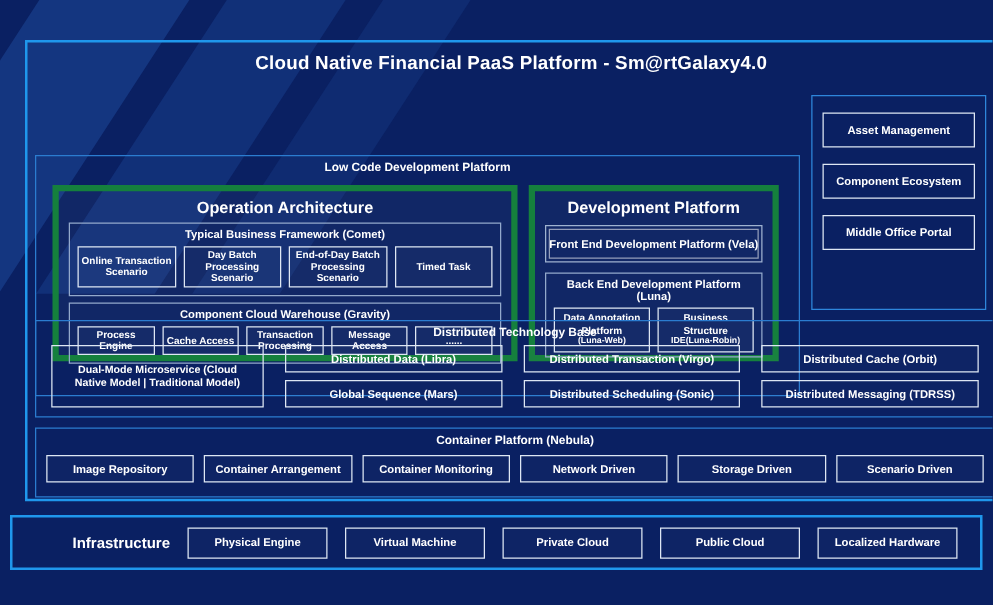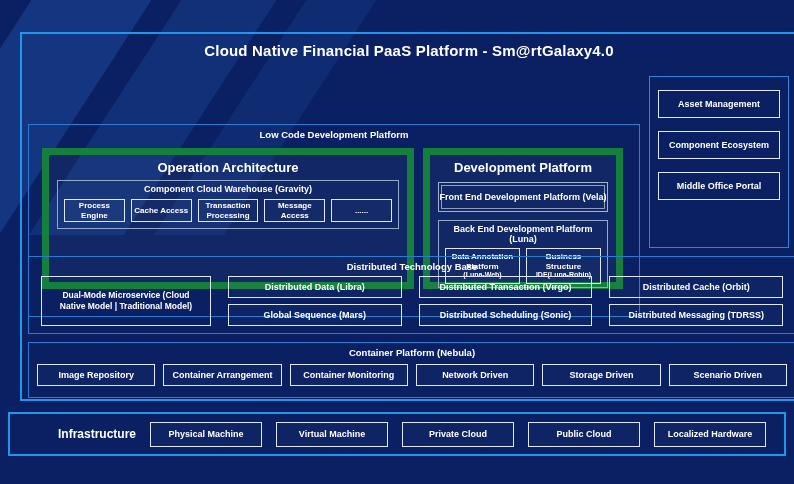--- a/index.html
+++ b/index.html
@@ -39,21 +39,21 @@
   }
 
   .lowcode   { left:6px;   top:42px;  width:612px; height:193px;margin-top:48px; }
   .midoffice { left:627px; top:42px;  width:140px; height:172px; border-color:#2E86DC; }
   .distrib   { left:6px;   top:222px; width:768px; height:78px; }
   .containerp{ left:6px;   top:308px; width:768px; height:56px; }
 
   
   .panel {
     position:absolute;
-    border:7px solid #15803d;
+    border:5px solid #15803d;
     background:rgba(255,255,255,0.03);
   }
   .panel-title { text-align:center; font-weight:bold; font-size:13px; padding-top:5px; }
   .op-arch { left:13px; top:23px; width:372px; height:141px; }
   .dev-plat{ left:394px; top:23px; width:200px; height:141px; }
 
   
   .group {
     border:1px solid #93A9CC;
     margin:5px 8px 0 8px;
@@ -135,20 +135,29 @@
 
 <div class="abs main-frame">
   <div class="abs page-title">Cloud Native Financial PaaS Platform - Sm@rtGalaxy4.0</div>
 
   <div class="abs section lowcode">
     <div class="section-title">Low Code Development Platform</div>
 
     <div class="panel op-arch">
       <div class="panel-title">Operation Architecture</div>
 
+      <div class="group">
+        <div class="group-title">Typical Business Framework (Comet)</div>
+        <div class="row">
+          <div class="leaf">Online Transaction Scenario</div>
+          <div class="leaf">Day Batch Processing Scenario</div>
+          <div class="leaf">End-of-Day Batch Processing Scenario</div>
+          <div class="leaf">Timed Task</div>
+        </div>
+      </div>
 
       <div class="group">
         <div class="group-title">Component Cloud Warehouse (Gravity)</div>
         <div class="row">
           <div class="leaf">Process Engine</div>
           <div class="leaf">Cache Access</div>
           <div class="leaf">Transaction Processing</div>
           <div class="leaf">Message Access</div>
           <div class="leaf">......</div>
         </div>
@@ -209,18 +218,18 @@
       <div class="leaf">Container Monitoring</div>
       <div class="leaf">Network Driven</div>
       <div class="leaf">Storage Driven</div>
       <div class="leaf">Scenario Driven</div>
     </div>
   </div>
 </div>
 
 <div class="abs infra">
   <div class="infra-label">Infrastructure</div>
-  <div class="leaf">Physical Machine</div>
+  <div class="leaf">Physical Engine</div>
   <div class="leaf">Virtual Machine</div>
   <div class="leaf">Private Cloud</div>
   <div class="leaf">Public Cloud</div>
   <div class="leaf">Localized Hardware</div>
 </div>
 
 </body></html>

